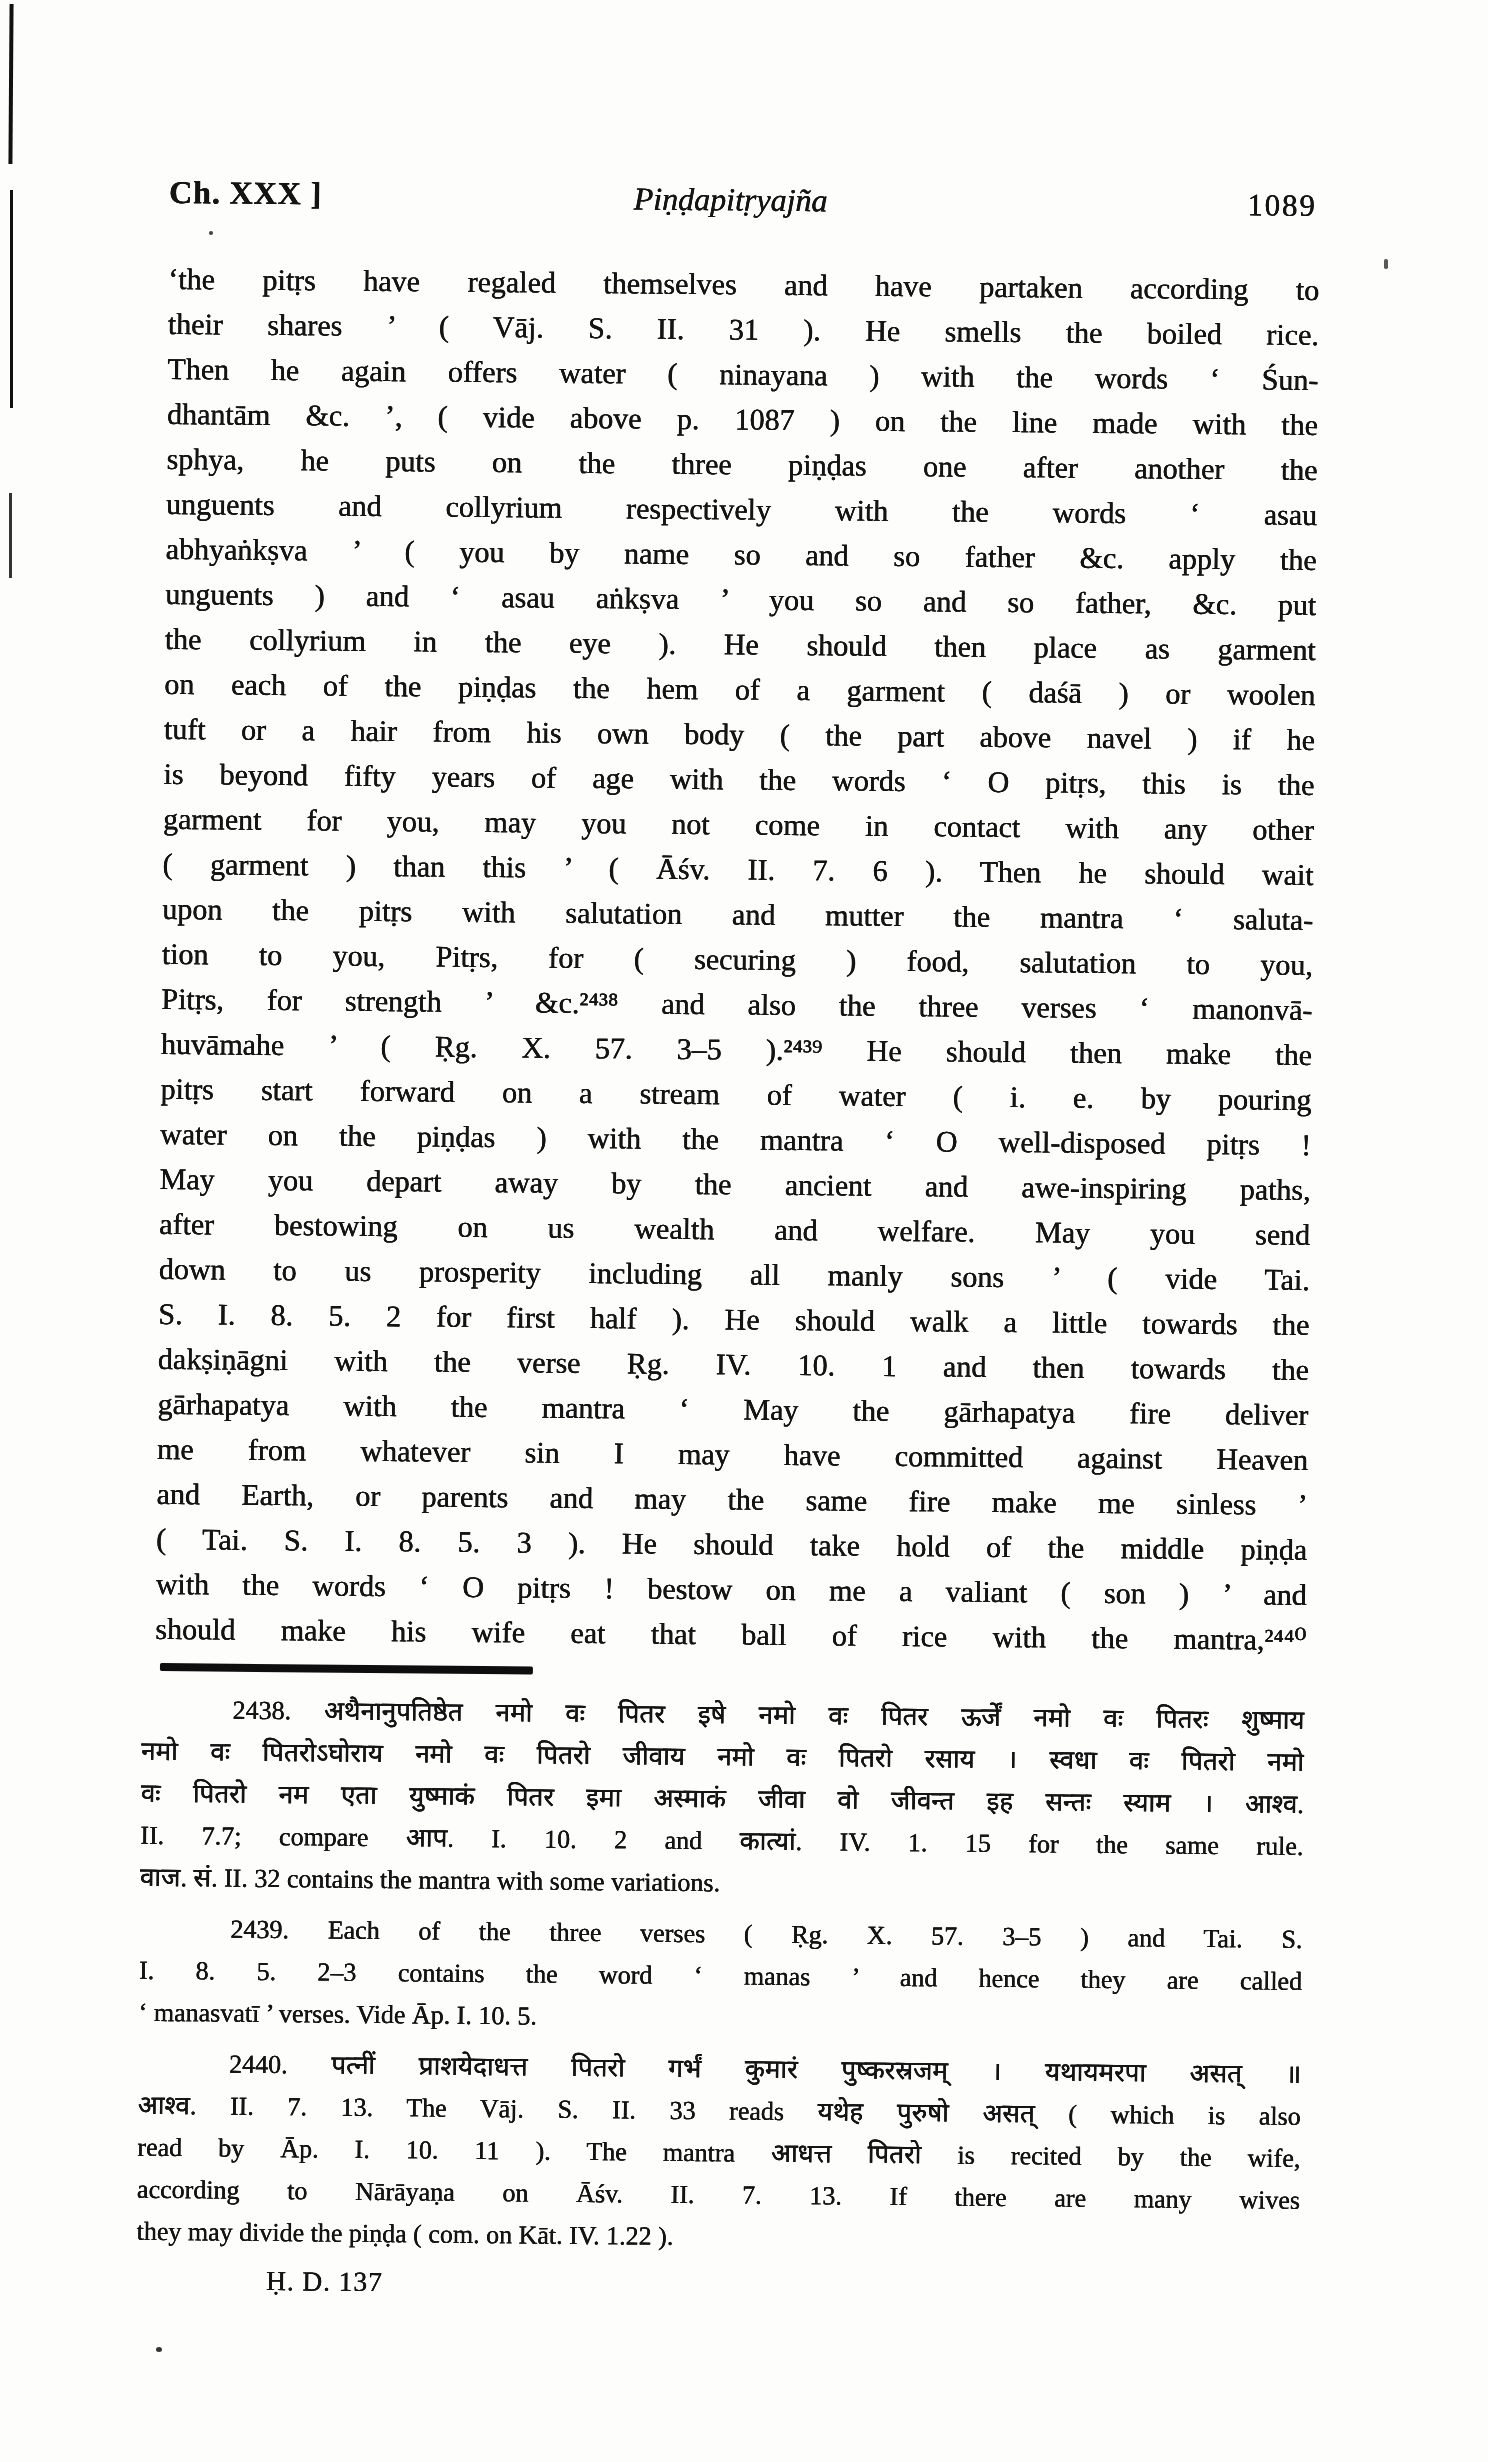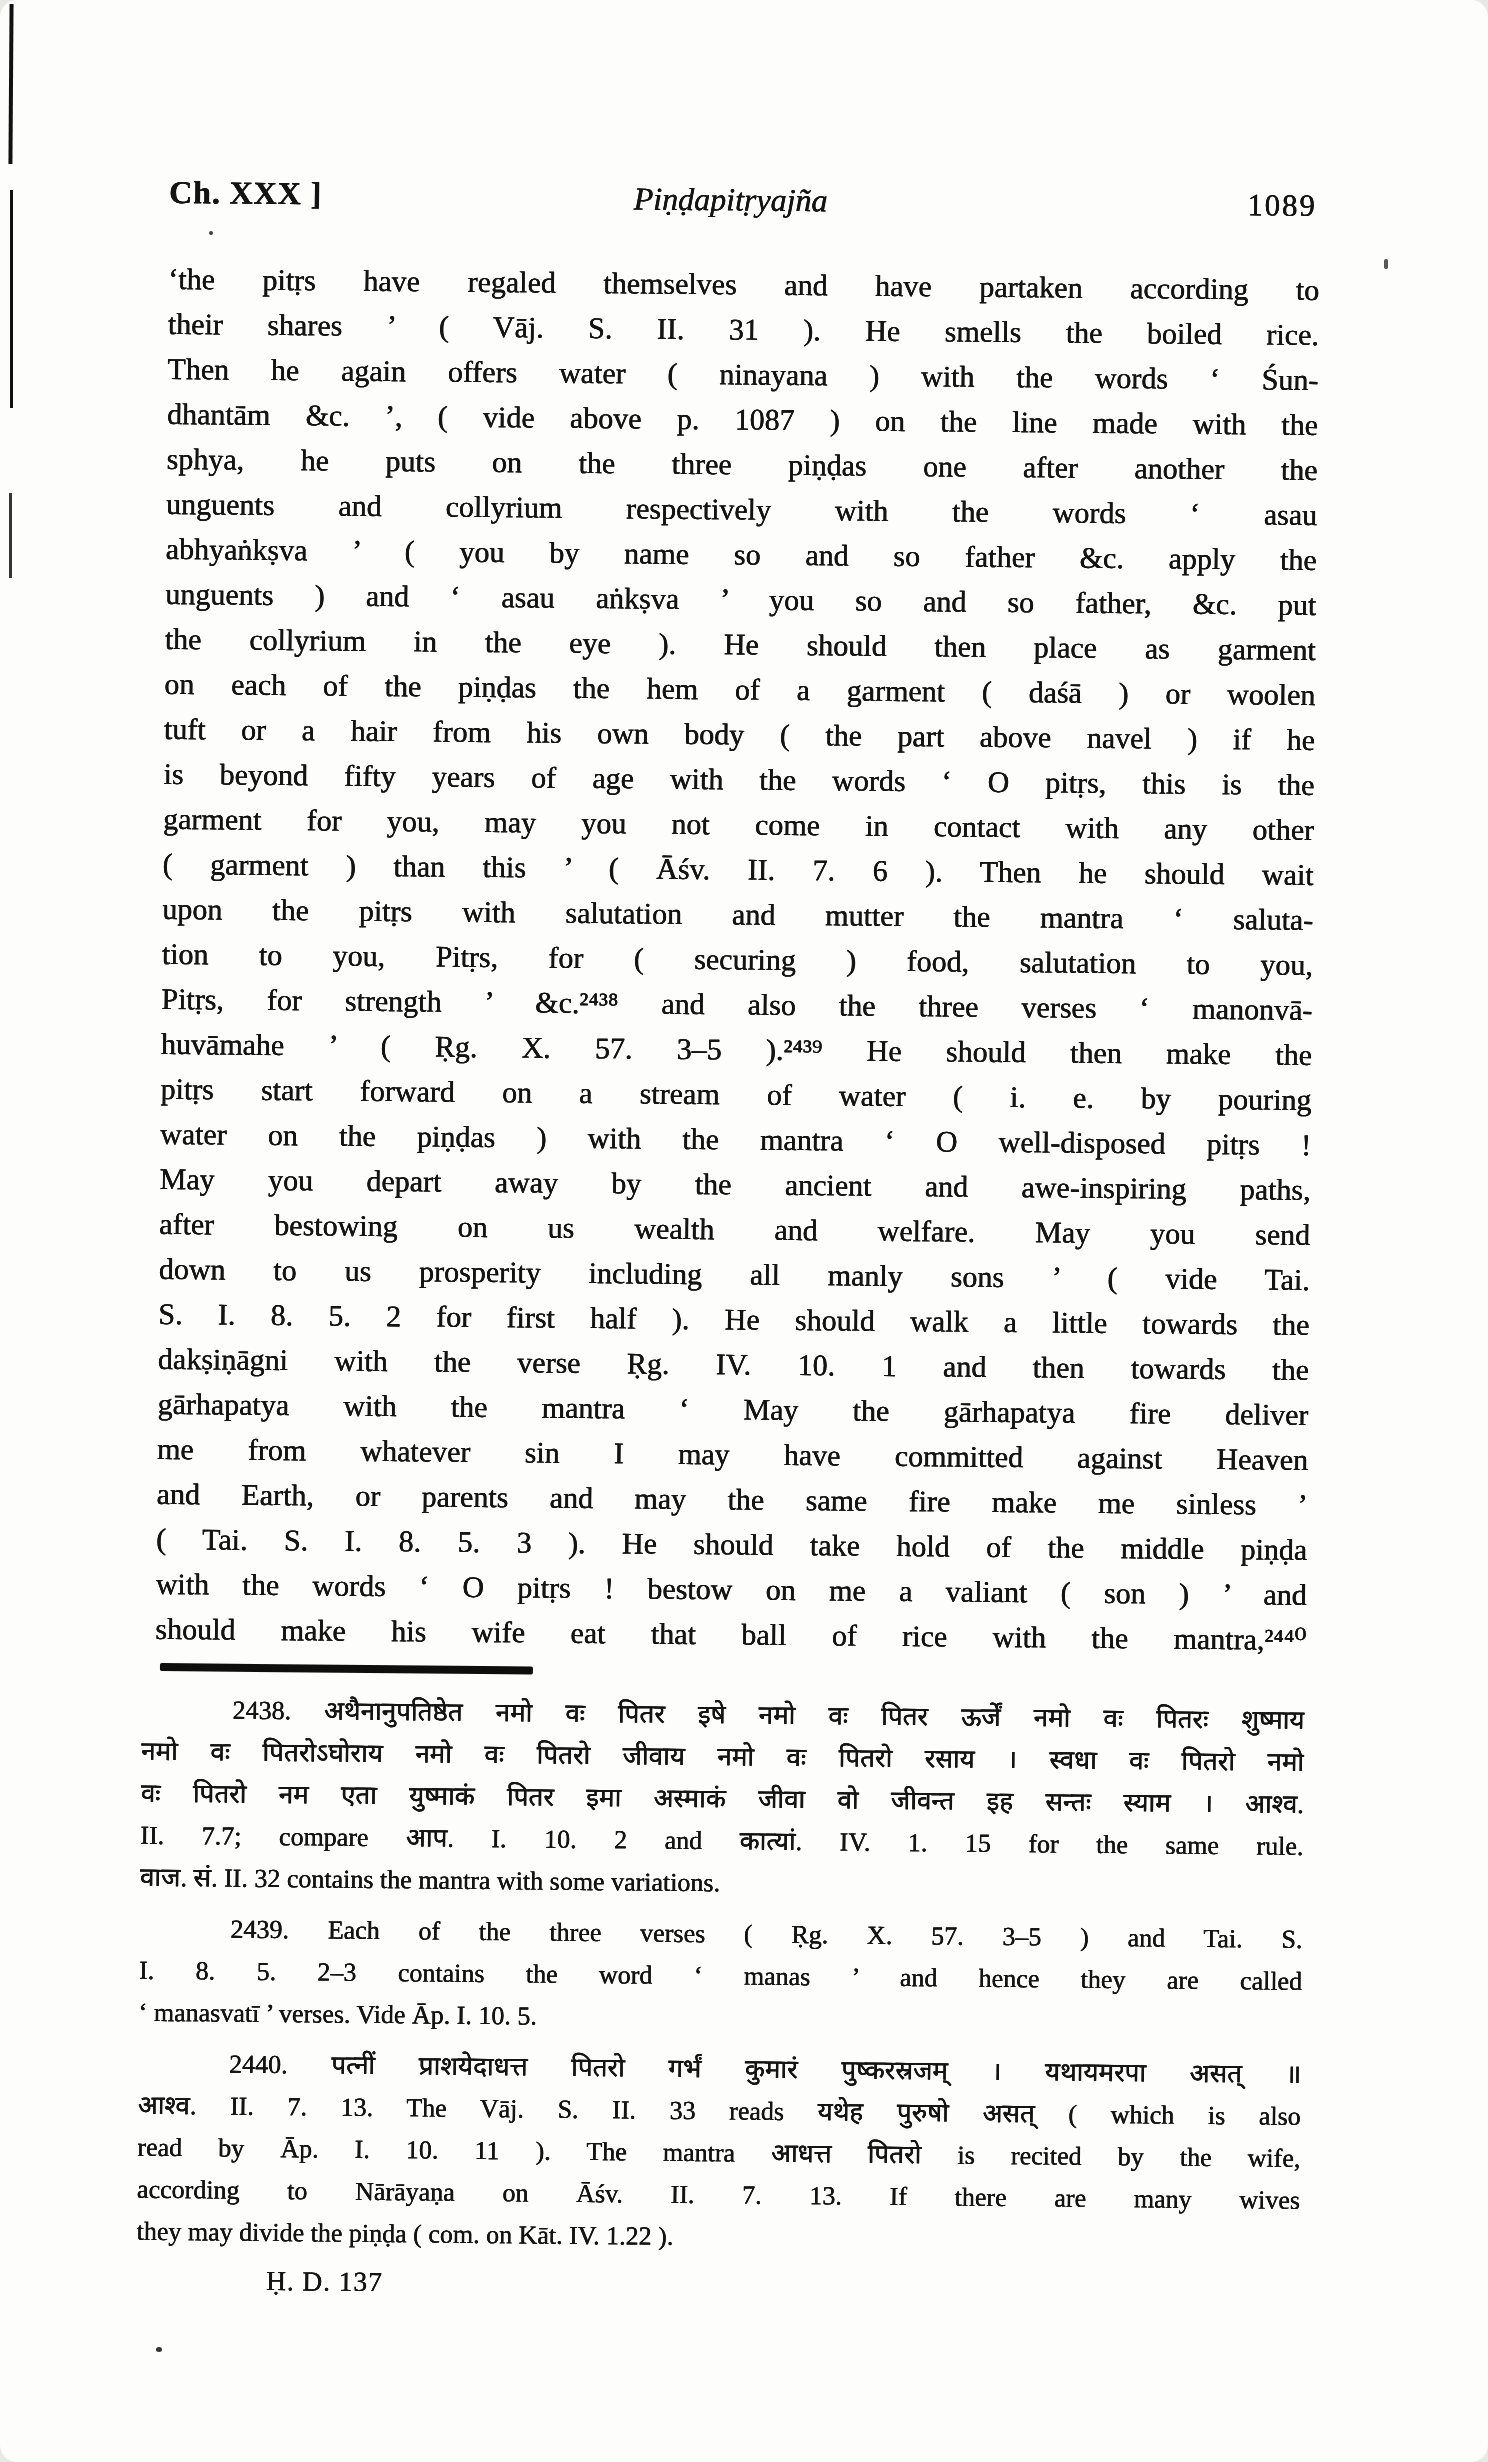--- a/index.html
+++ b/index.html
@@ -4,21 +4,20 @@
 <style>
   html,body{margin:0;padding:0;background:#e8e8e4;}
   .page{
     position:relative;
     width:1488px;height:2462px;
     margin:0 auto;
     background:#fdfdfc;
     overflow:hidden;
     font-family:"Liberation Serif","DejaVu Serif",serif;
     color:#141414;
-    border-radius:17px;
   }
   .ink{ text-shadow:0 0 0.5px #1a1a1a, 0.3px 0 0 #1a1a1a; }
   .skew{
     position:absolute;left:0;top:0;width:100%;height:100%;
     transform:rotate(0.55deg);
     transform-origin:169px 204px;
   }
   
   .header{position:absolute;left:169px;top:172px;width:1151px;height:50px;}
   .chapter{position:absolute;left:0;top:1.8px;font-size:32px;font-weight:700;letter-spacing:0.9px;}

